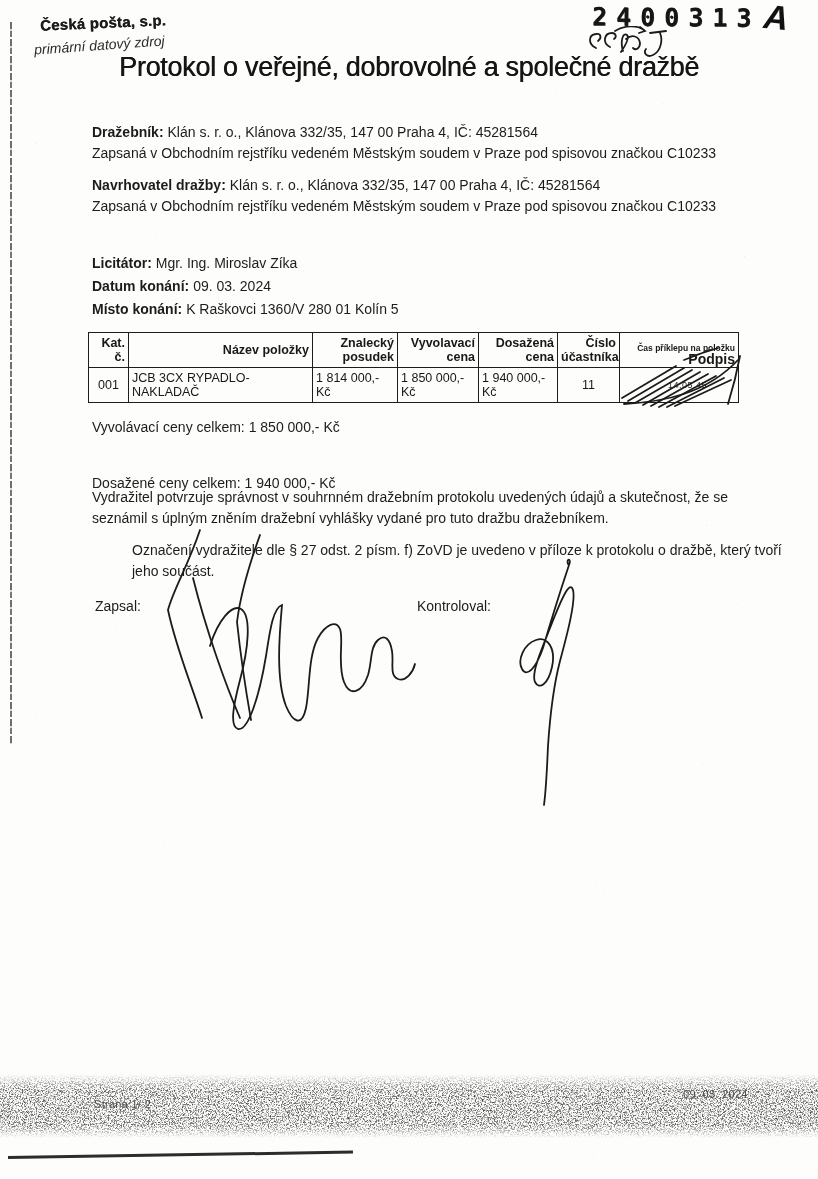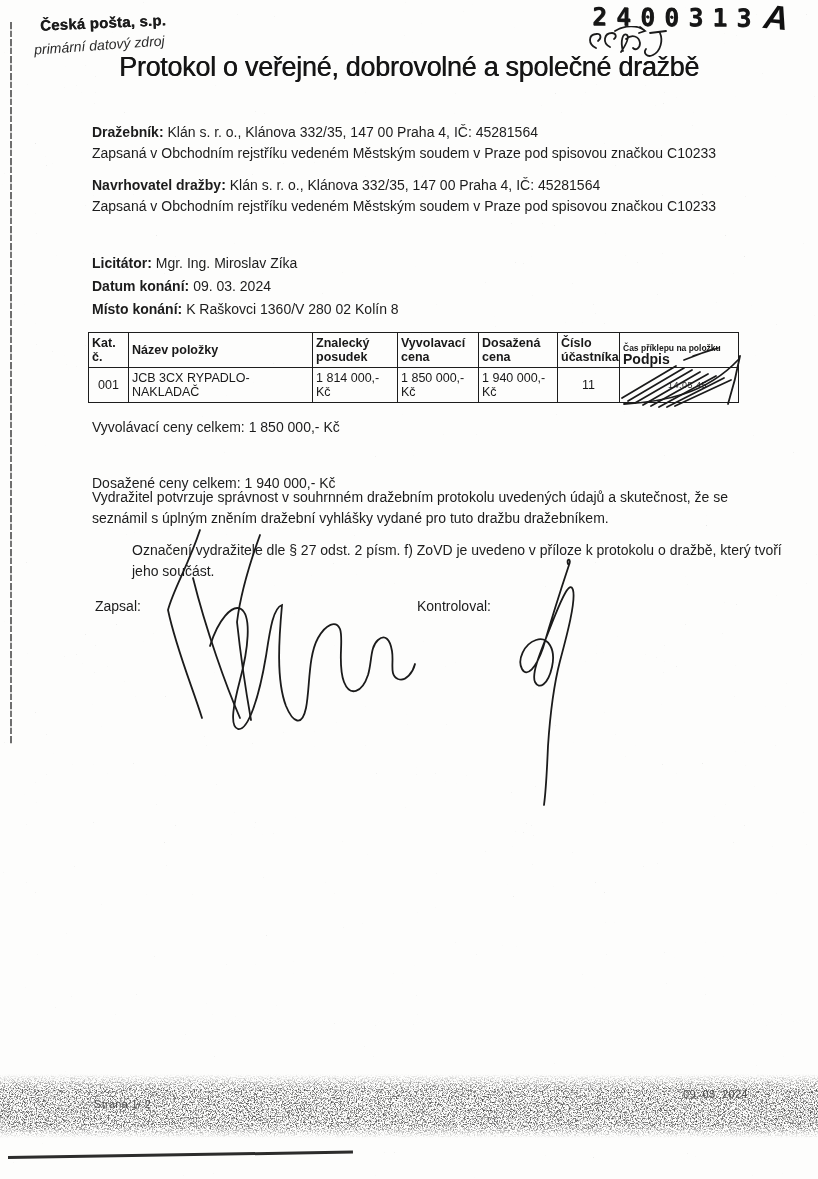--- a/index.html
+++ b/index.html
@@ -14,21 +14,21 @@
   .stamp-number{left:592px;top:3px;font-family:"DejaVu Sans Mono",monospace;font-weight:bold;font-size:25px;letter-spacing:9px;color:#161616;transform:rotate(.5deg);text-shadow:.5px .5px 0 #333;}
   .stamp-letter{left:764px;top:-2px;font-style:italic;font-weight:bold;font-size:34px;transform:rotate(6deg);color:#111;}
   .doc-title{left:0;top:52px;width:100%;text-align:center;font-size:27px;letter-spacing:-.3px;text-shadow:.5px 0 #222;color:#151515;}
   
   .line{font-size:14px;line-height:21px;}
   .lbl{font-weight:bold;}
   .block{left:92px;width:656px;}
   
   table.items{position:absolute;left:88px;top:332px;width:650px;border-collapse:collapse;table-layout:fixed;}
   table.items th,table.items td{border:1.6px solid #1d1d1d;font-size:12.5px;padding:1px 3px;color:#181818;}
-  table.items th{font-weight:bold;text-align:left;height:32px;line-height:14px;}
+  table.items th{font-weight:bold;text-align:right;height:32px;line-height:14px;}
   table.items td{height:32px;}
   .c-center{text-align:center;}
   th.cas-cell{padding:0;vertical-align:top;}
   .cas-top{font-size:8.5px;font-weight:bold;line-height:10px;padding-top:9px;}
   .cas-bottom{font-size:14px;font-weight:bold;line-height:13px;}
   td.sig-cell{position:relative;overflow:visible;}
   .cell-time{position:absolute;left:48px;top:12px;font-size:9px;color:#2a2a2a;letter-spacing:.5px;}
   .cell-sig{position:absolute;left:-2px;top:-22px;pointer-events:none;}
   
   .sig{pointer-events:none;}
@@ -79,21 +79,21 @@
     <span>Mgr. Ing. Miroslav Zíka</span>
   </div>
 
   <div class="abs block line" style="top:276px;">
     <span class="lbl">Datum konání:</span>
     <span>09. 03. 2024</span>
   </div>
 
   <div class="abs block line" style="top:299px;">
     <span class="lbl">Místo konání:</span>
-    <span>K Raškovci 1360/V 280 02 Kolín 8</span>
+    <span>K Raškovci 1360/V 280 01 Kolín 5</span>
   </div>
 
   <table class="items">
     <colgroup>
       <col style="width:40px">
         <col style="width:184px">
         <col style="width:85px">
       <col style="width:81px">
         <col style="width:79px">
         <col style="width:62px">

